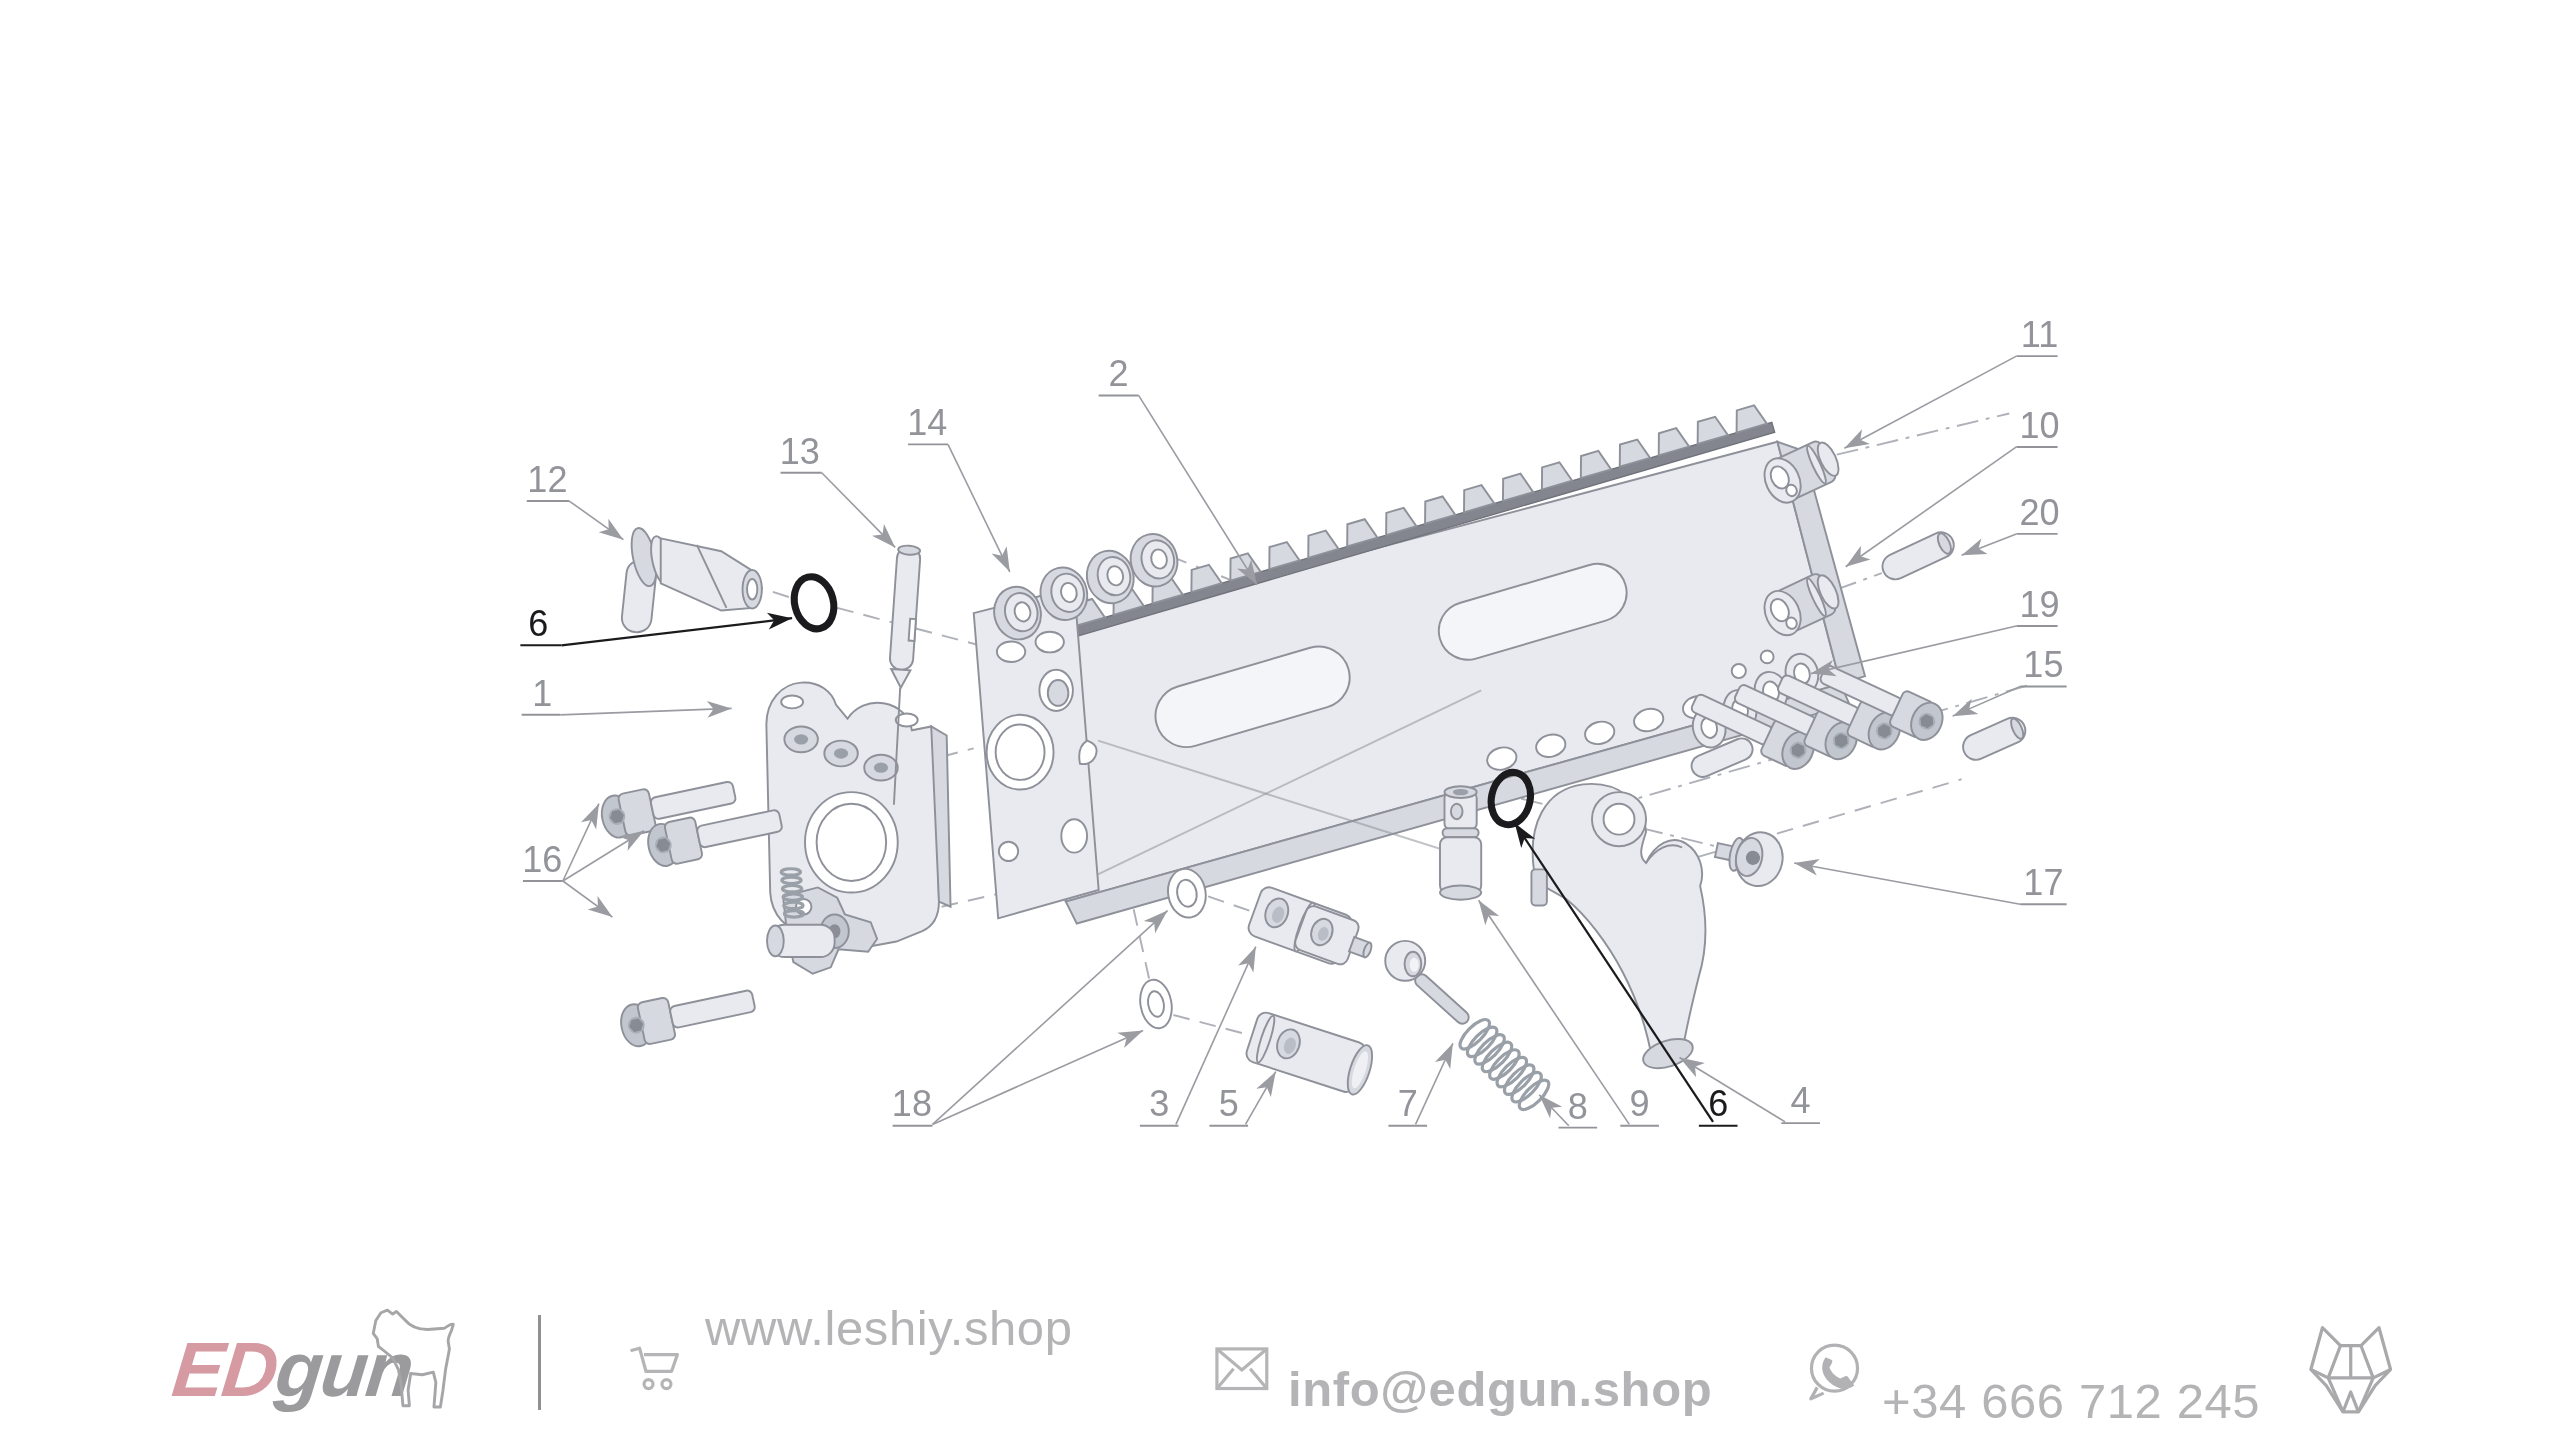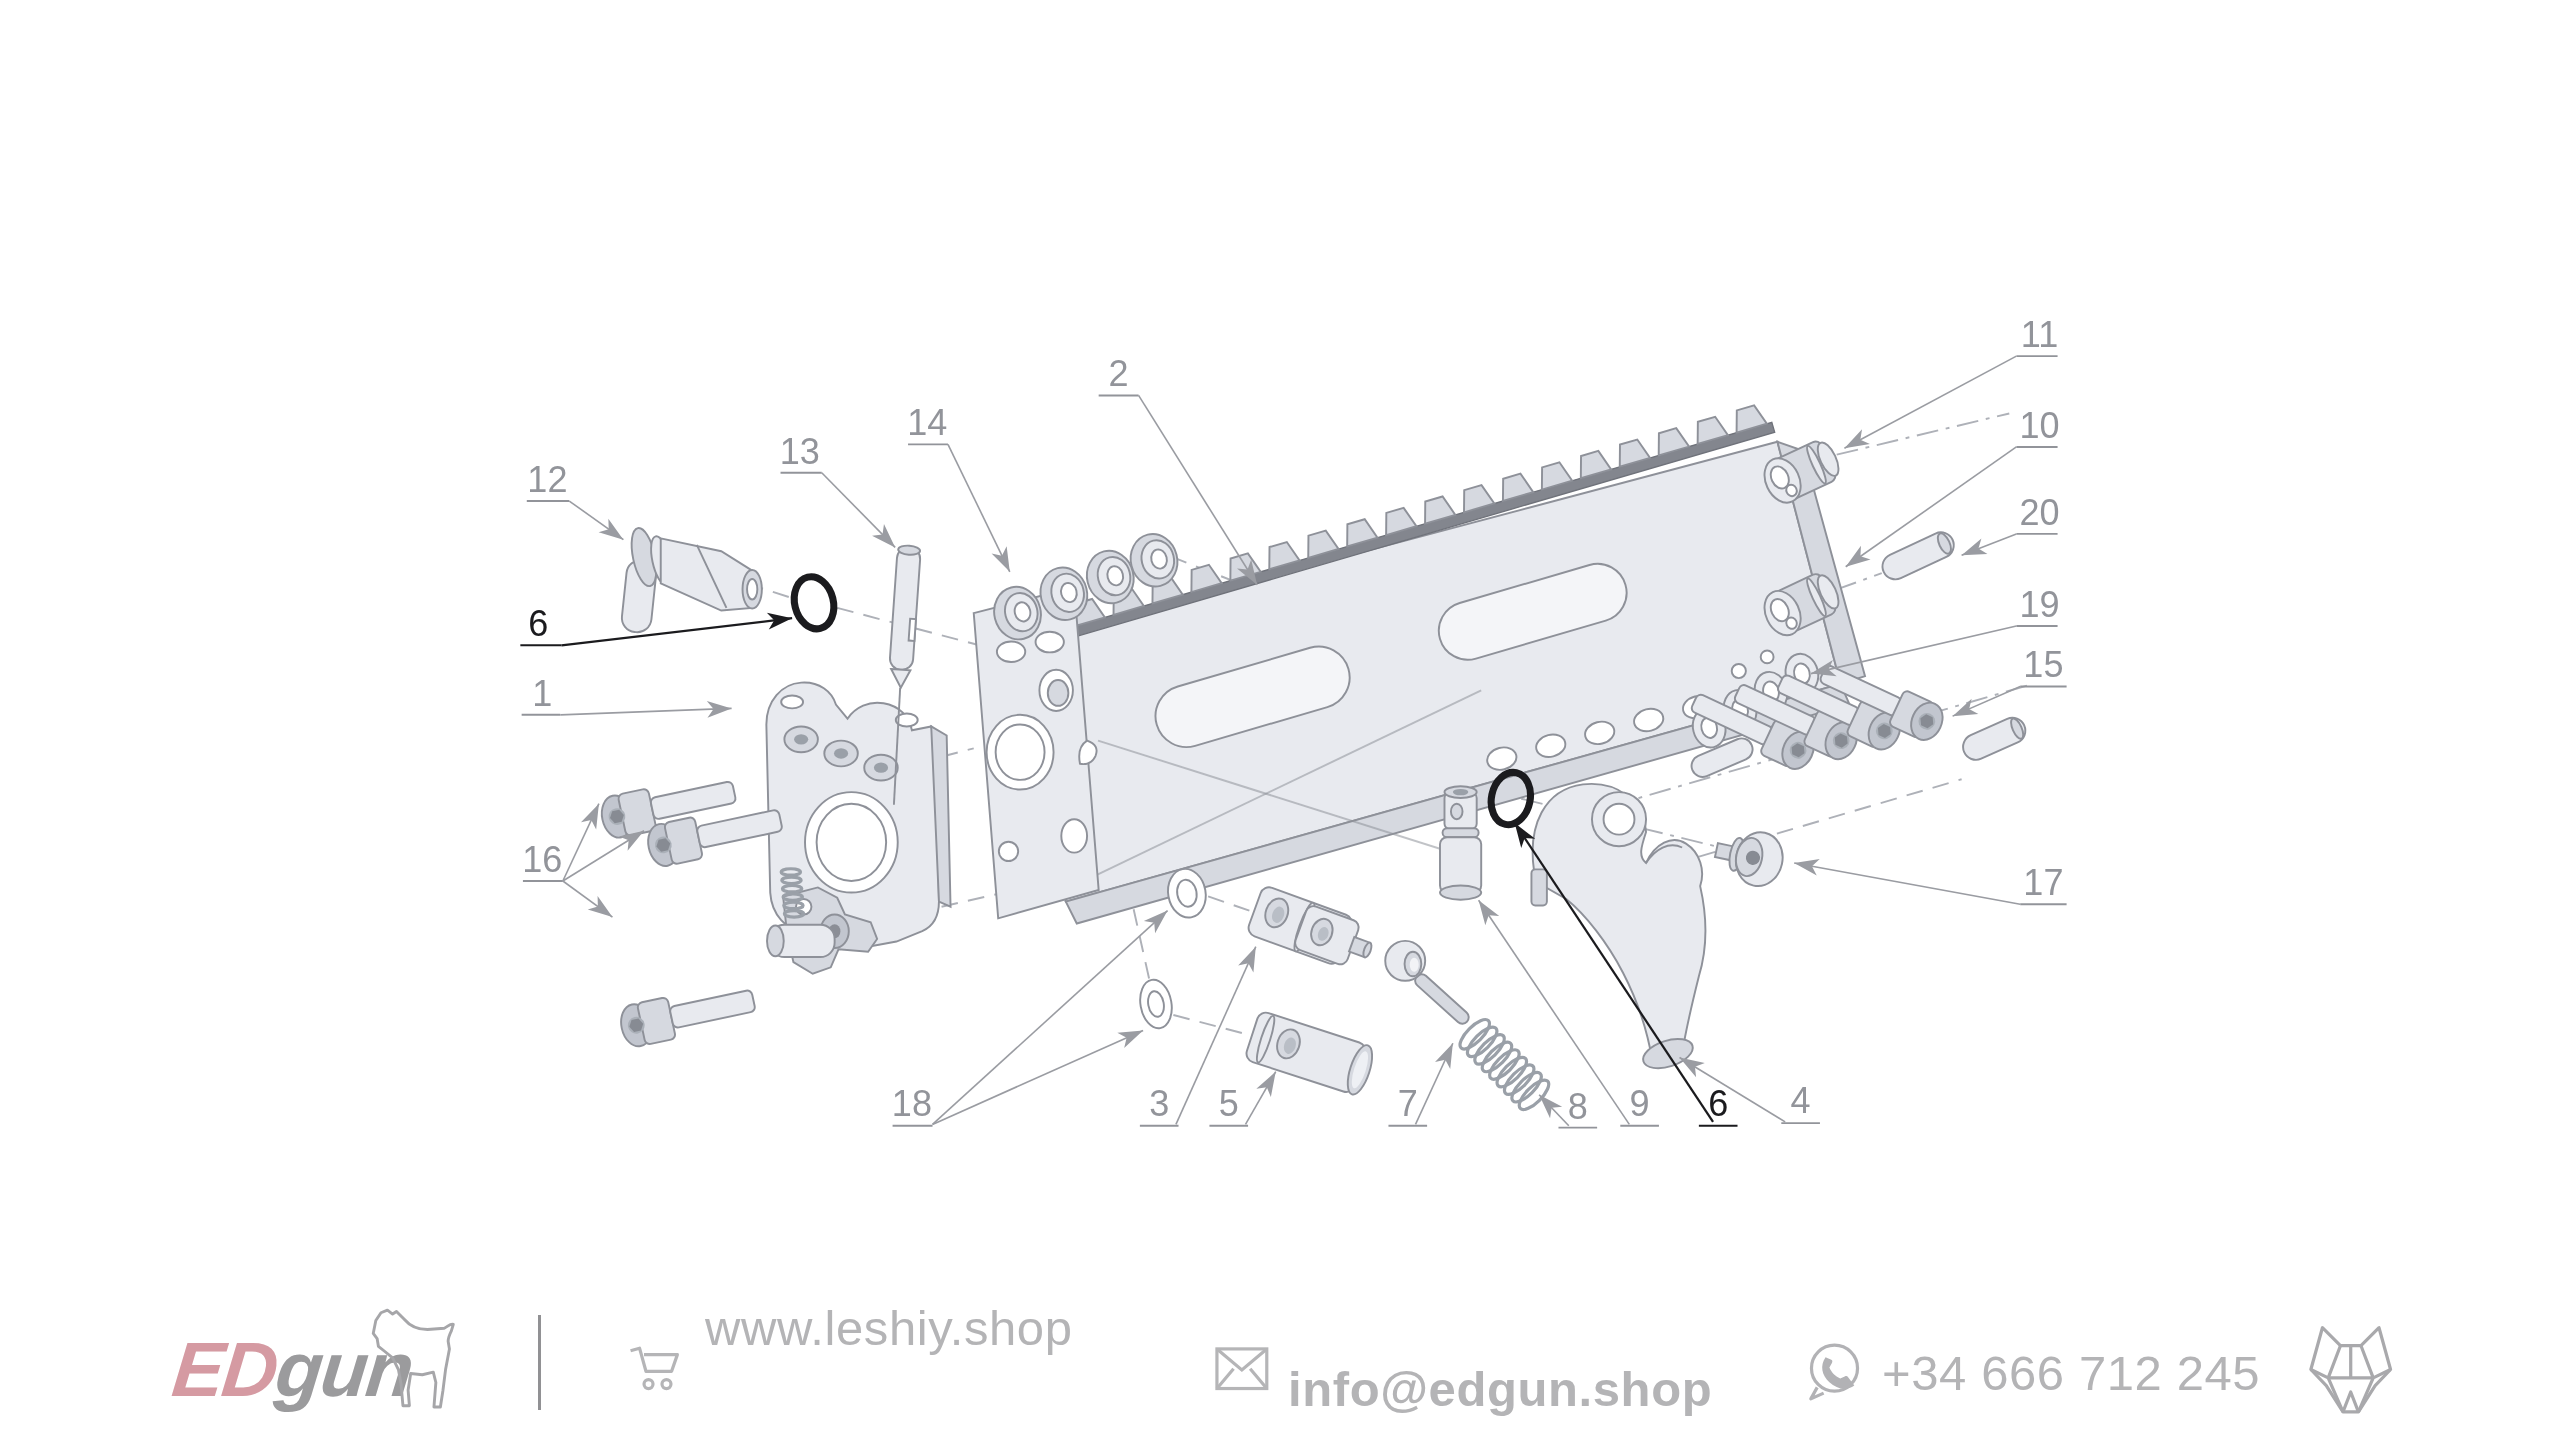--- a/index.html
+++ b/index.html
@@ -492,21 +492,21 @@
       <path d="M3,3 L42,36 L81,3 M3,65 L29,34 M81,65 L55,34" fill="none" stroke="#b5b5b7" stroke-width="5"></path>
     </svg>
     <div class="footer-item" style="left:1288px;top:1361px;font-weight:bold;">info@edgun.shop</div>
 
     <svg class="icon-svg" style="left:1804px;top:1340px;" width="61" height="64" viewBox="0 0 94 100">
       <circle cx="47" cy="44" r="36" fill="none" stroke="#b2b2b5" stroke-width="5"></circle>
       <path d="M20,74 L10,92 L30,83" fill="none" stroke="#b2b2b5" stroke-width="5" stroke-linejoin="round"></path>
       <path d="M33,27 c-9,13 -6,28 6,39 c12,11 27,14 39,5 l-10,-13 c-1,-2 -3,-2 -5,-1 l-7,3
                c-8,-3 -14,-10 -17,-17 l4,-7 c1,-2 1,-4 -1,-5 z" fill="#b2b2b5"></path>
     </svg>
-    <div class="footer-item" style="left:1882px;top:1345px;text-align:right;">+34 666 712 245</div>
+    <div class="footer-item" style="left:1882px;top:1373px;text-align:right;">+34 666 712 245</div>
 
     <svg class="icon-svg" style="left:2307px;top:1321px;" width="90" height="97" viewBox="0 0 140 150">
       <g fill="none" stroke="#a9a9ac" stroke-width="5" stroke-linejoin="round">
         <path d="M24,10 L6,75 L30,100 L56,141 L80,141 L106,100 L130,75 L112,10 L84,38 L52,38 Z"></path>
         <path d="M52,38 L33,88 M84,38 L103,88 M6,75 L33,88 M130,75 L103,88 M33,88 L56,141 M103,88 L80,141"></path>
         <path d="M68,38 L68,88 M33,88 L103,88 M56,141 L68,110 L80,141"></path>
       </g>
     </svg>
   </div>
 </div>

